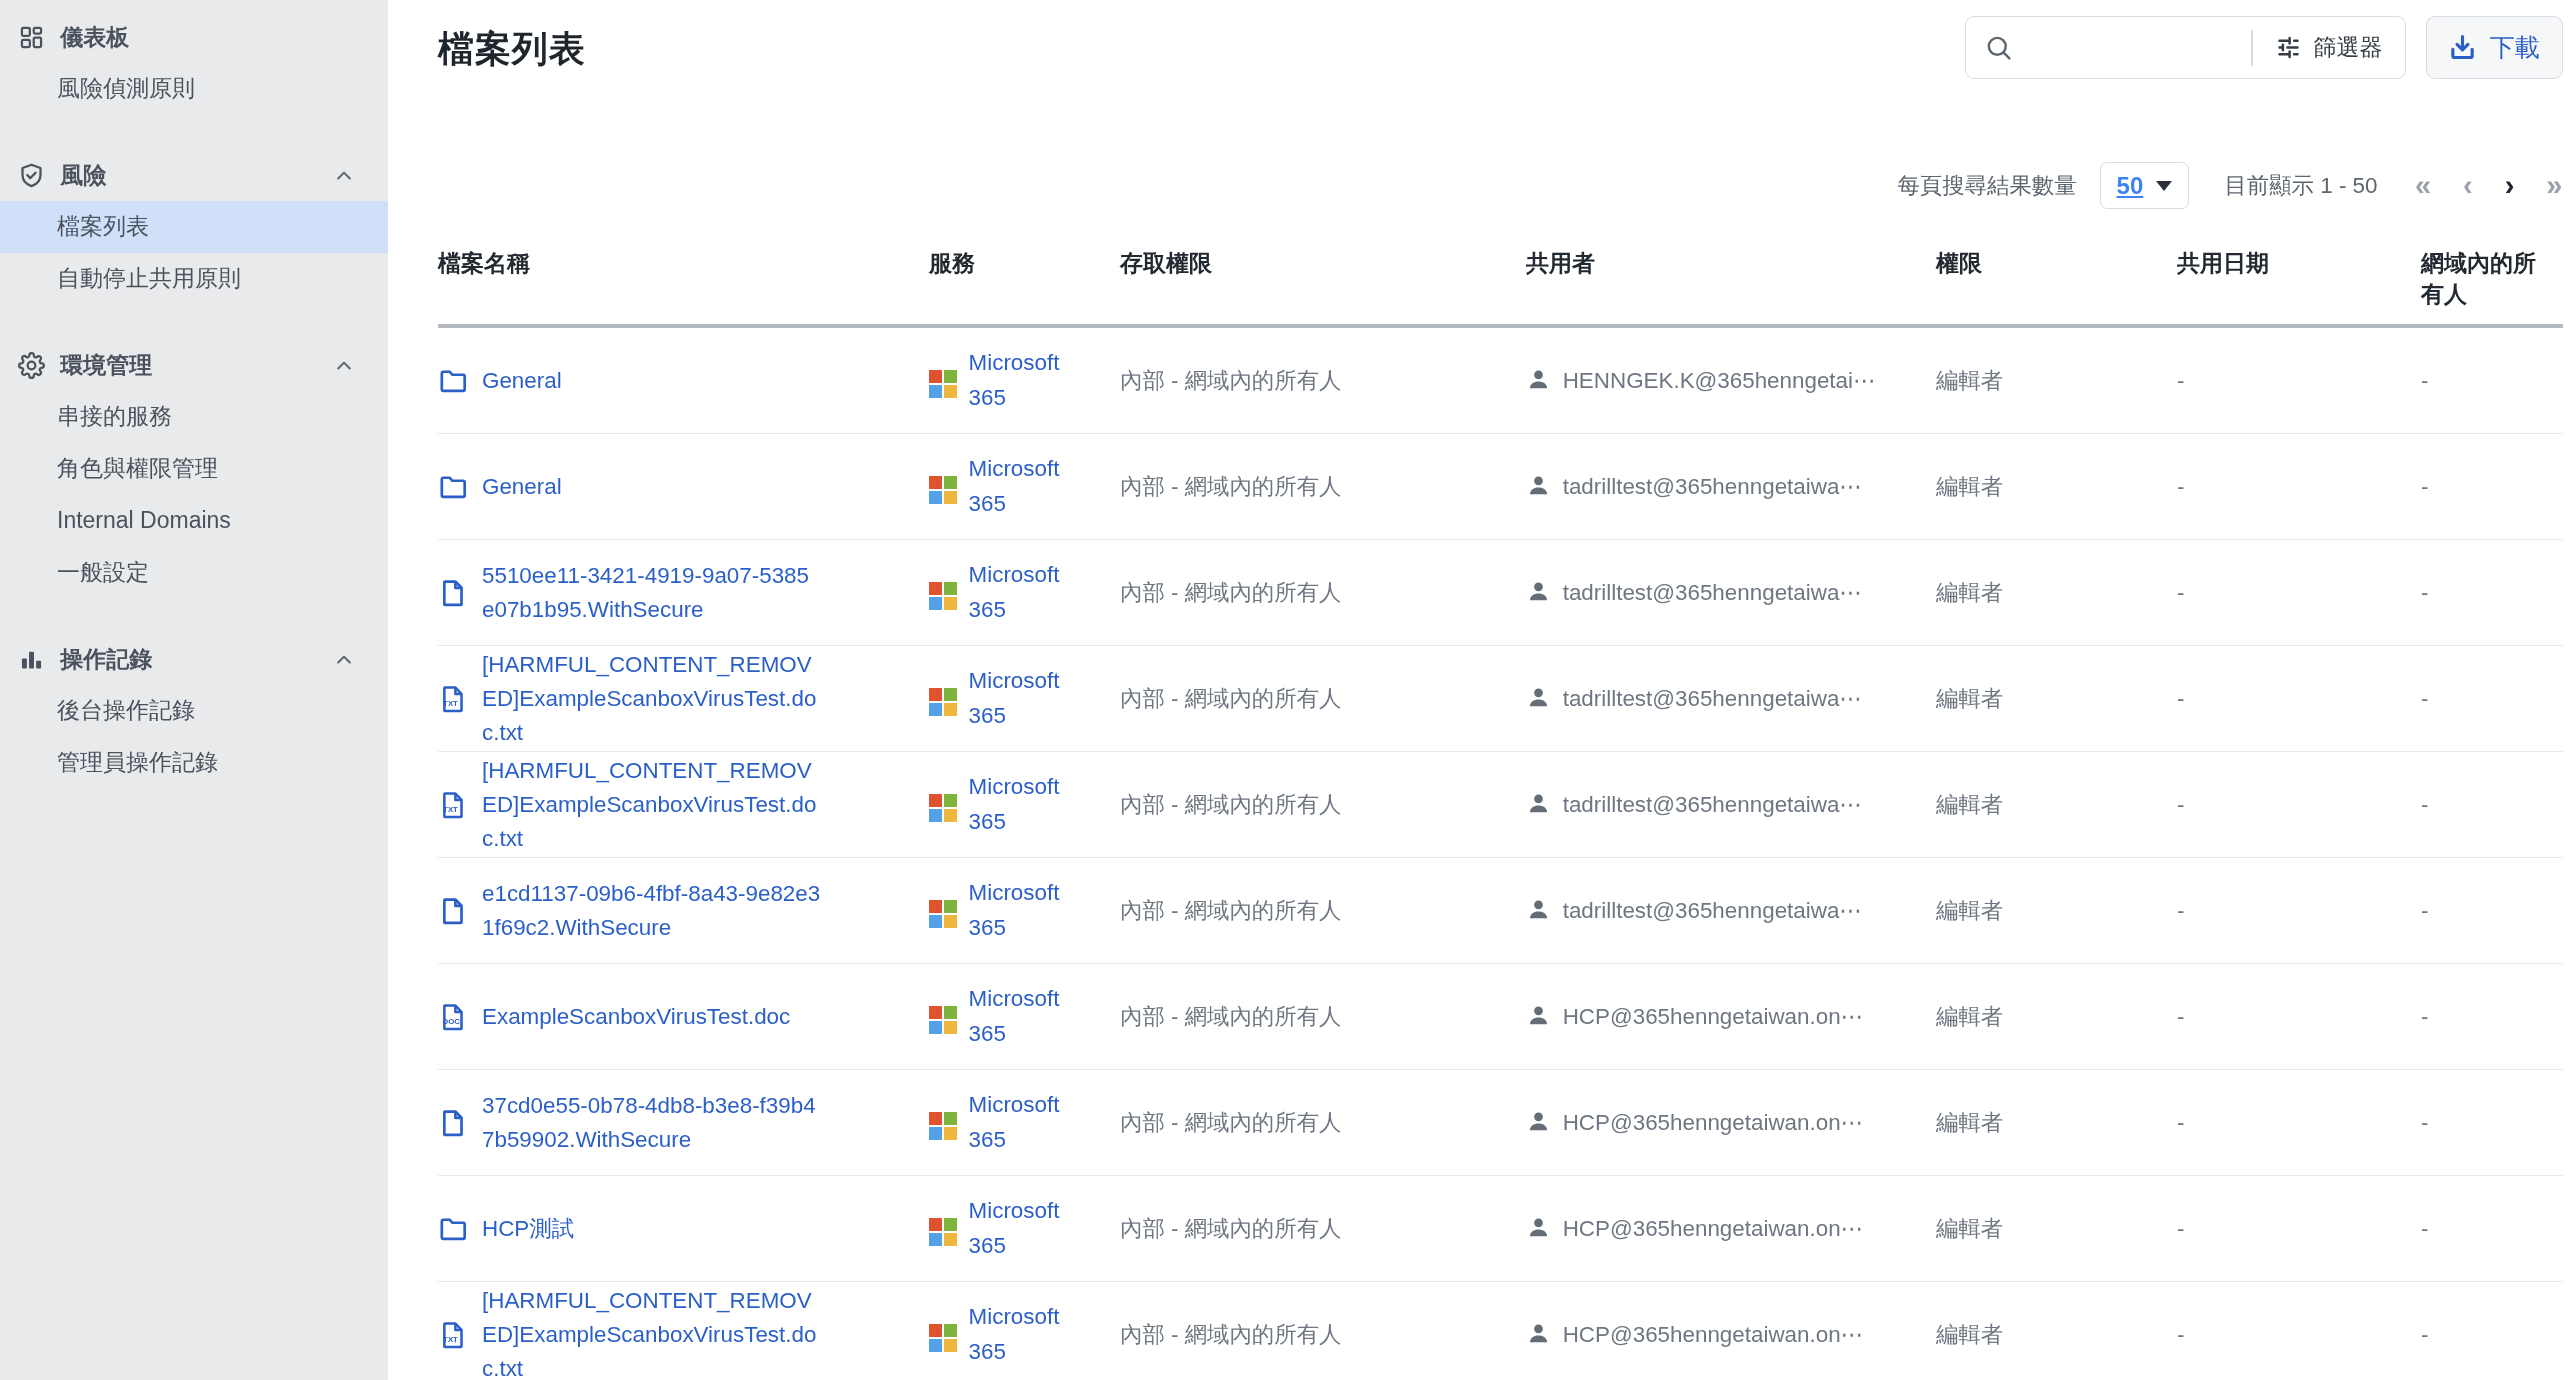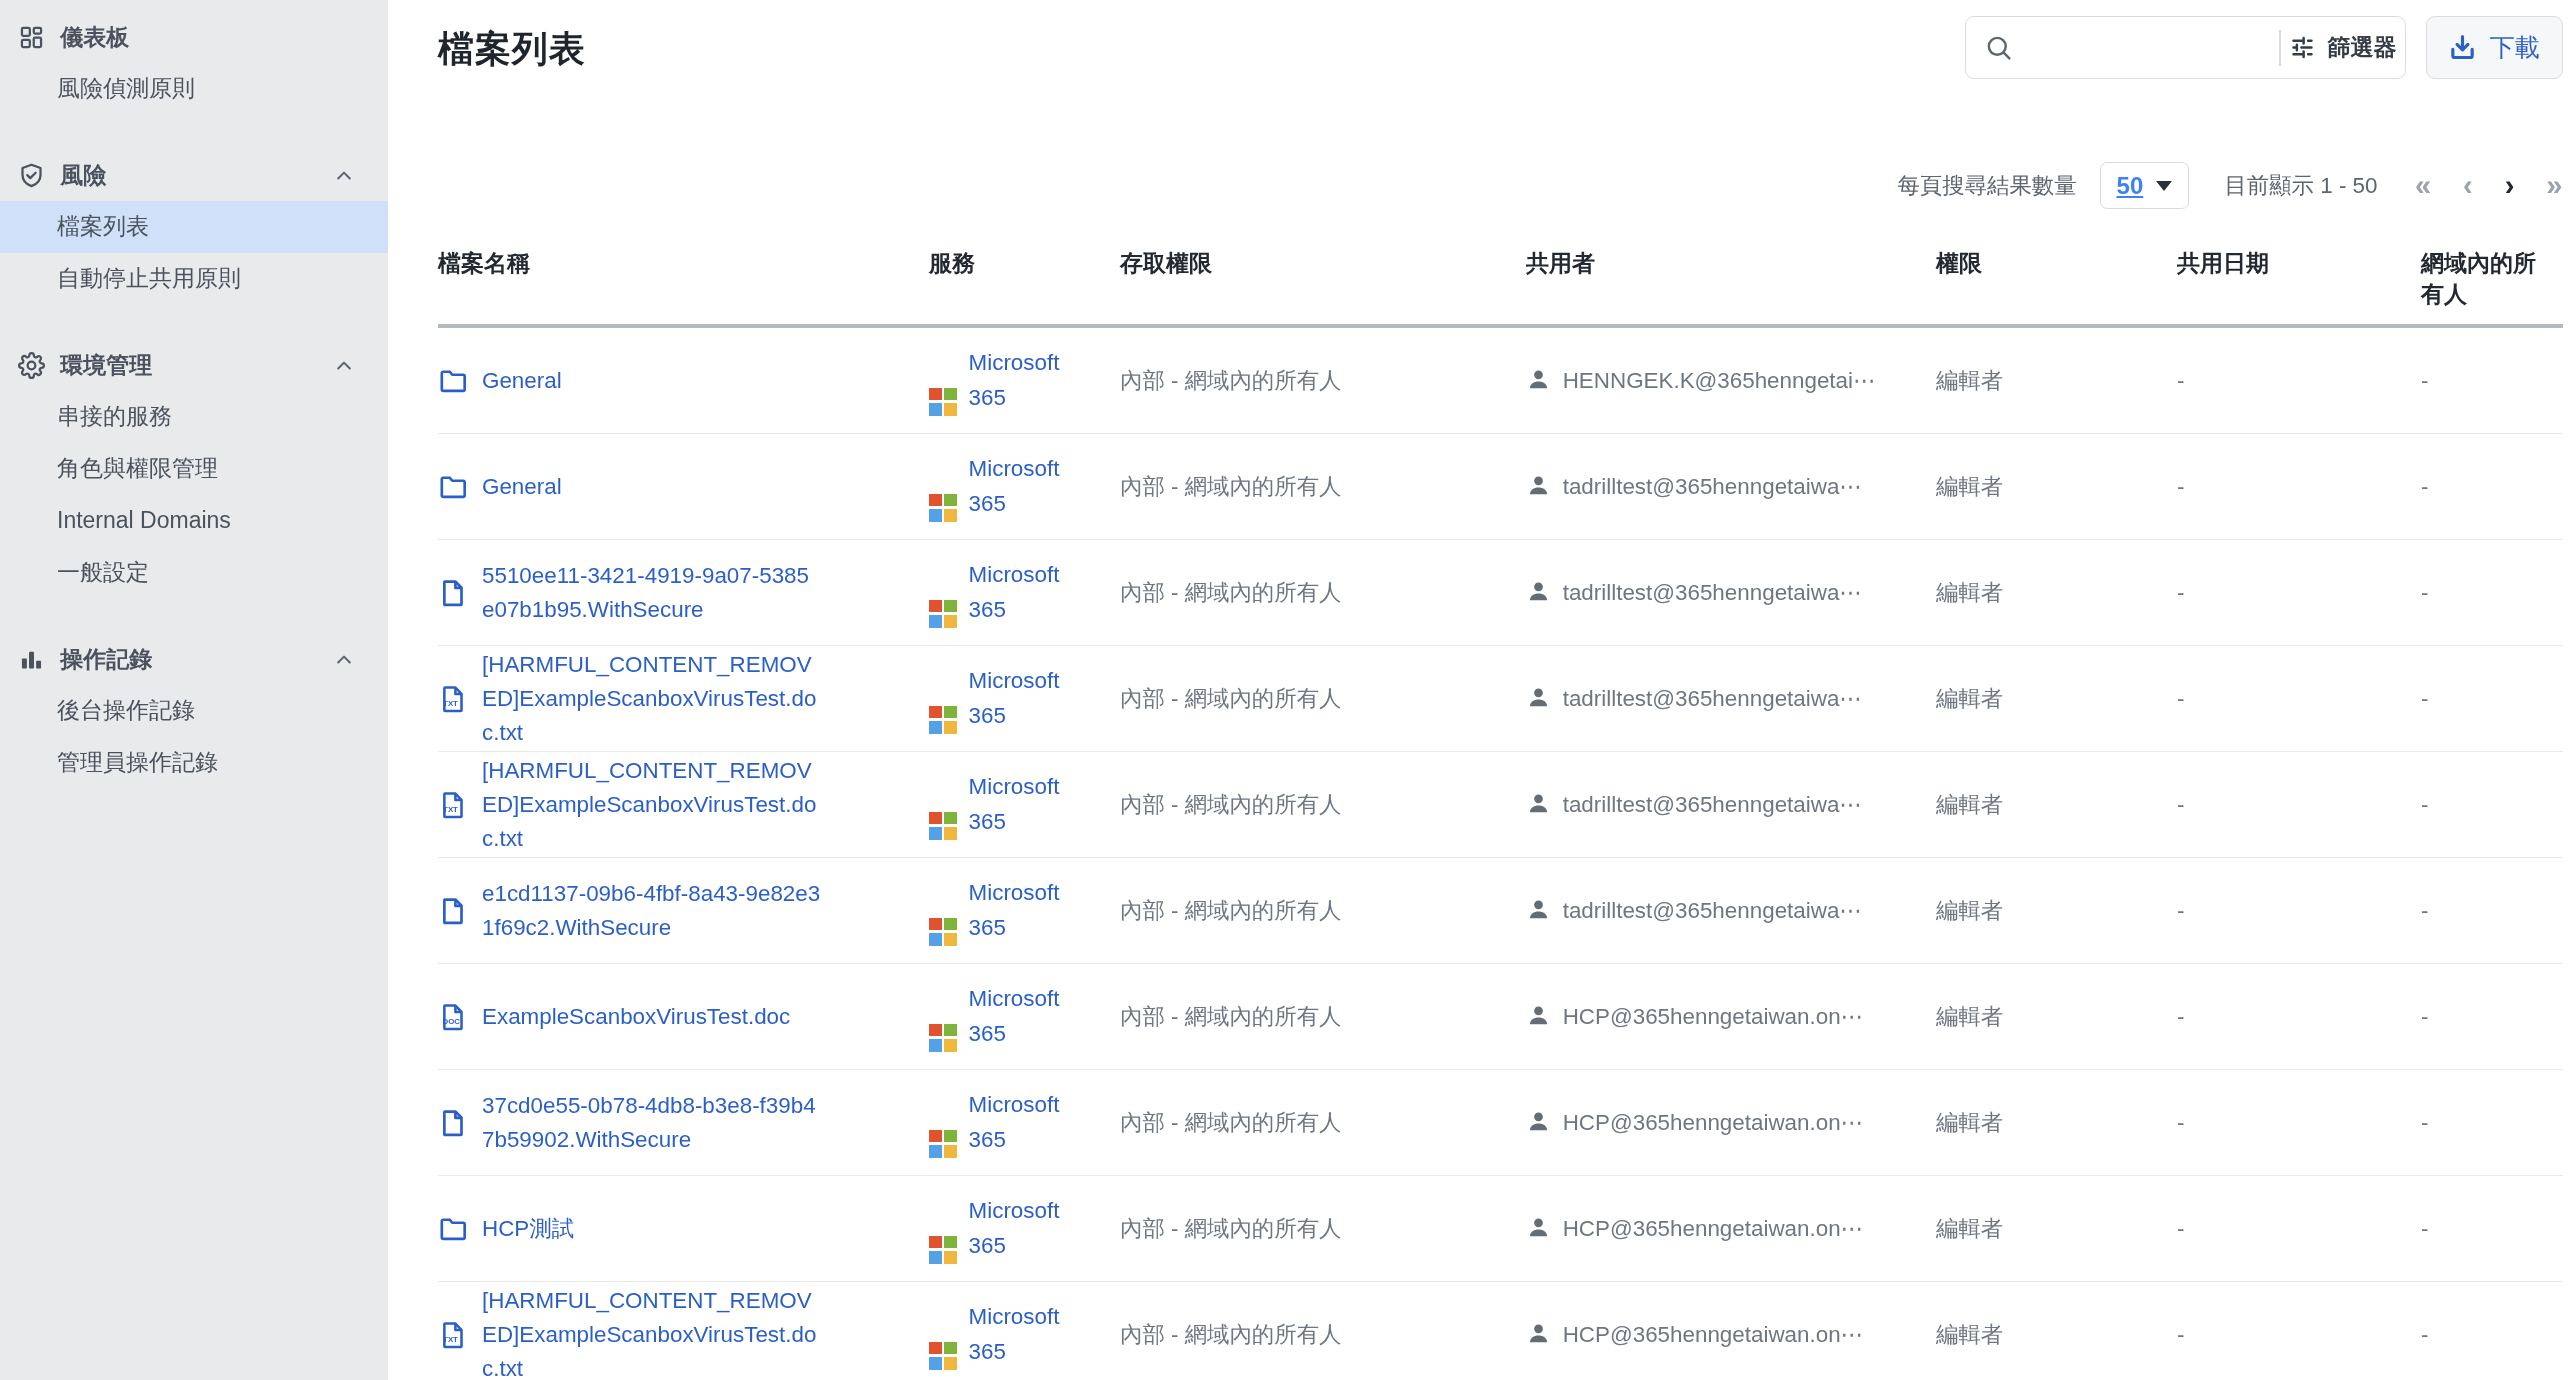--- a/index.html
+++ b/index.html
@@ -61,22 +61,22 @@
     display: flex; align-items: center;
   }
   .search-icon { width: 29px; height: 29px; margin-left: 18px; color: #5c646e; flex: none; }
   .search-icon svg { width: 100%; height: 100%; }
   .searchbox input {
     flex: 1; min-width: 0; border: none; outline: none; background: transparent;
     font-size: 23px; padding: 0 12.6px; color: #333; font-family: inherit;
   }
   .vdivider { width: 1.8px; height: 36px; background: #d8dbdf; flex: none; }
   .filterbtn {
-    display: flex; align-items: center; gap: 11.7px; padding: 0 8px;
-    color: #353c45; font-size: 23px; font-weight: 700; cursor: pointer; white-space: nowrap;
+    display: flex; align-items: center; gap: 11.7px; padding: 0 22px;
+    color: #353c45; font-size: 23px; font-weight: 400; cursor: pointer; white-space: nowrap;
   }
   .filter-icon { width: 27px; height: 27px; color: #353c45; display: inline-flex; }
   .filter-icon svg { width: 100%; height: 100%; }
   .downloadbtn {
     width: 137px; height: 63px; background: #f6f7f8;
     border: 1.8px solid var(--ctl-border); border-radius: 9px;
     display: flex; align-items: center; justify-content: center; gap: 12.6px;
     color: var(--accent); font-size: 25px; font-weight: 400; cursor: pointer;
   }
   .download-icon { width: 29px; height: 29px; display: inline-flex; }
@@ -119,21 +119,21 @@
     font-size: 22.4px; color: var(--cell-gray);
   }
   .cell { padding-right: 23px; }
   .cell-name { display: flex; align-items: center; gap: 13.5px; }
   .file-icon { width: 30.5px; height: 30.5px; color: var(--accent); flex: none; display: inline-flex; }
   .file-icon svg { width: 100%; height: 100%; }
   .name-link {
     color: var(--accent); max-width: 339px; word-break: break-all;
     line-height: 1.52; cursor: pointer; text-decoration: none;
   }
-  .cell-service { display: flex; gap: 11.7px; align-items: flex-end; }
+  .cell-service { display: flex; gap: 11.7px; align-items: center; }
   .mslogo {
     display: grid; grid-template-columns: 12.6px 12.6px; grid-template-rows: 12.6px 12.6px;
     gap: 2.7px; margin-top: 6.3px; flex: none;
   }
   .mslogo i { display: block; }
   .mslogo .tl { background: var(--ms-tl, #e0532f); }
   .mslogo .tr { background: var(--ms-tr, #7eb33c); }
   .mslogo .bl { background: var(--ms-bl, #54a1e6); }
   .mslogo .br { background: var(--ms-br, #efb73e); }
   .ms-label { color: var(--accent); width: 115px; line-height: 1.55; cursor: pointer; text-decoration: none; }

